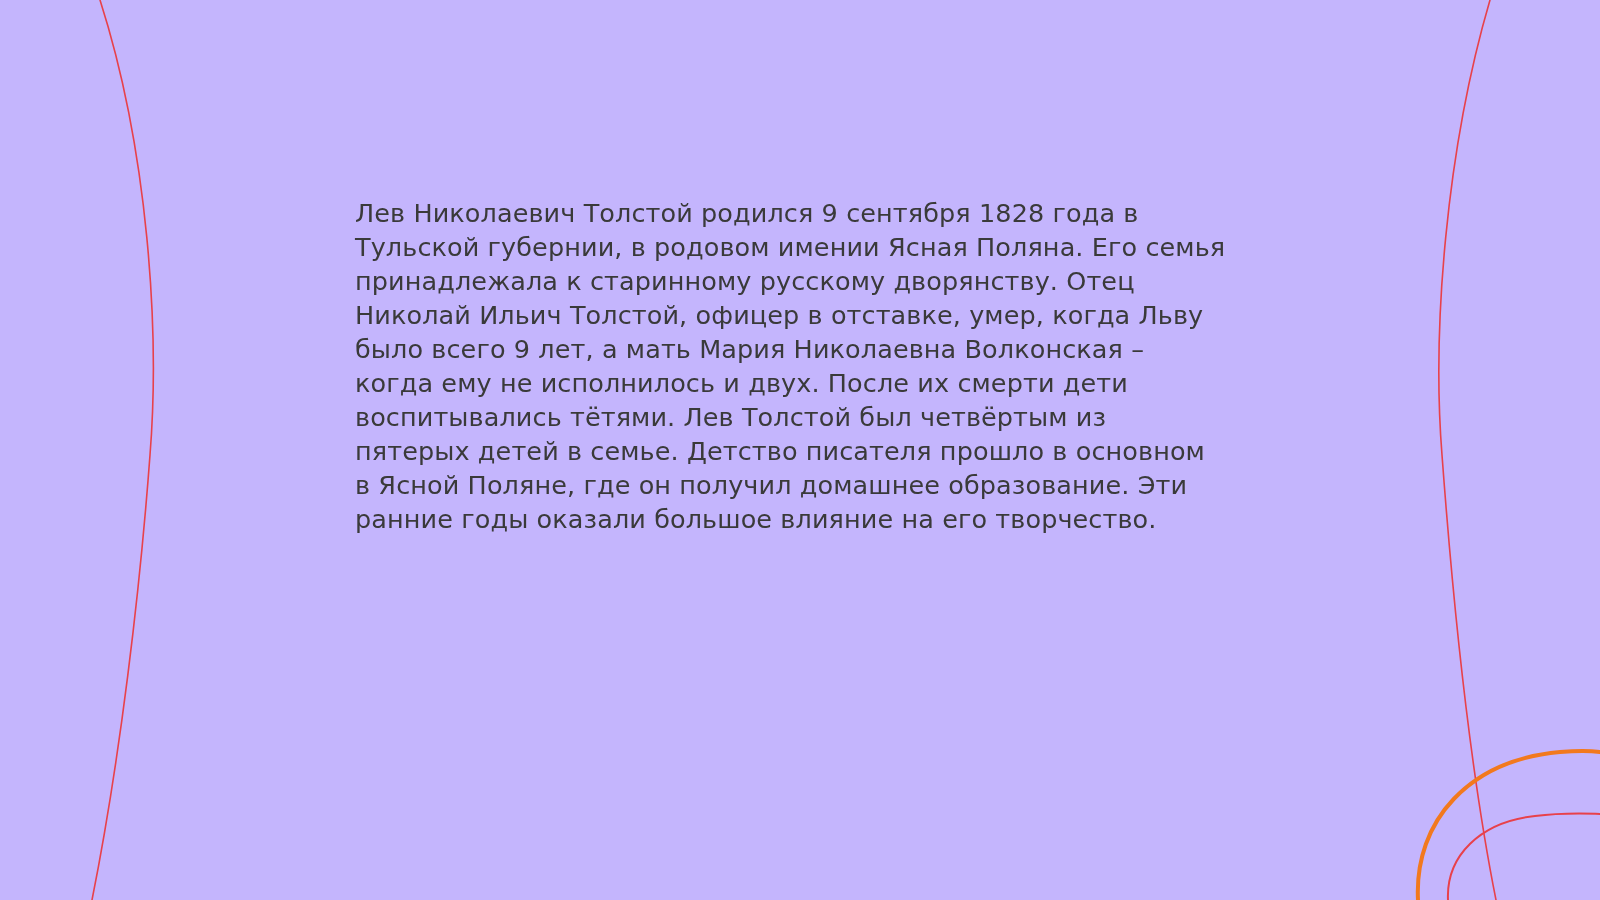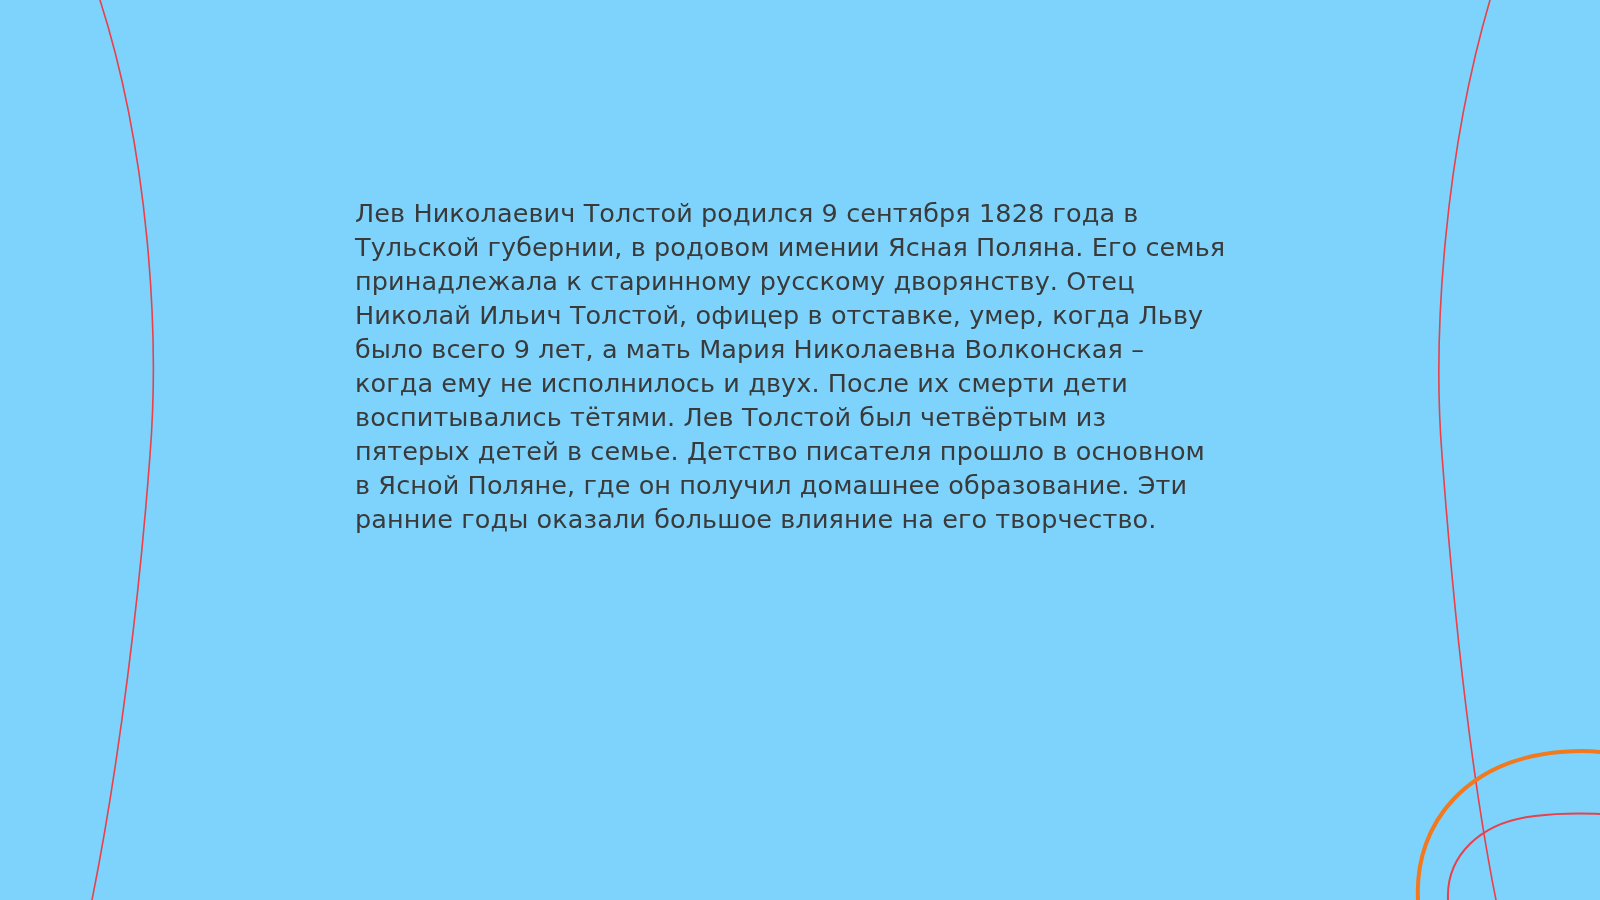--- a/index.html
+++ b/index.html
@@ -11,21 +11,21 @@
     background: #ffffff;
   }
   body {
     font-family: "DejaVu Sans", sans-serif;
   }
 
   .slide {
     position: relative;
     width: 1600px;
     height: 900px;
-    background: #7dd3fc;
+    background: #c4b5fd;
     overflow: hidden;
   }
 
   
   .decor {
     position: absolute;
     top: 0;
     left: 0;
     width: 1600px;
     height: 900px;

